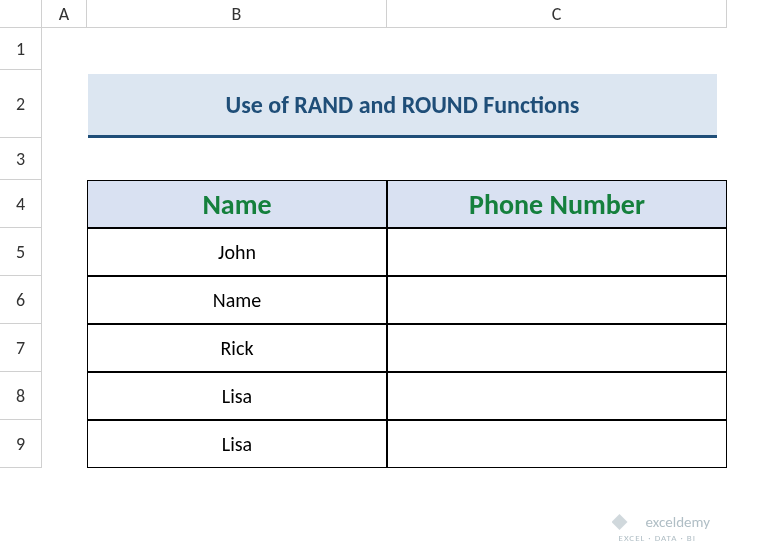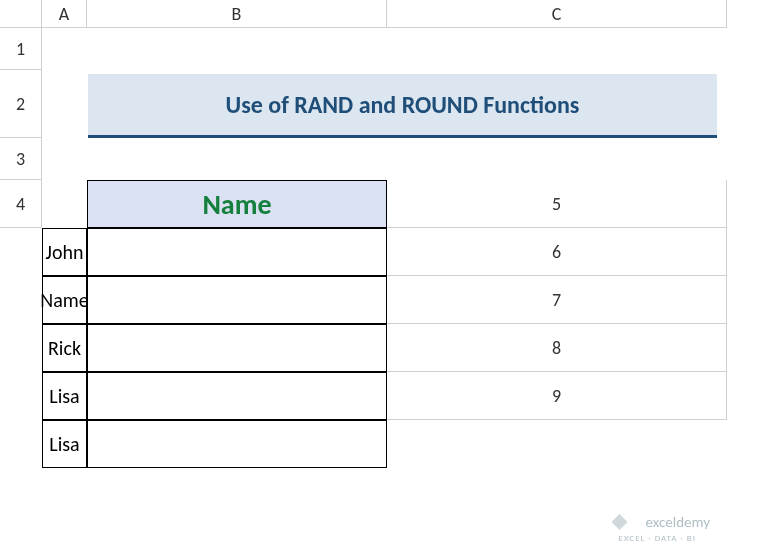--- a/index.html
+++ b/index.html
@@ -142,20 +142,21 @@
   <div class="title-cell">Use of RAND and ROUND Functions</div>
 
   <div class="row-header">3</div>
   <div class="cell blank-a"></div>
   <div class="cell"></div>
   <div class="cell"></div>
 
   <div class="row-header">4</div>
   <div class="cell blank-a"></div>
   <div class="table-header">Name</div>
+  <div class="table-header">Phone Number</div>
 
   <div class="row-header">5</div>
   <div class="cell blank-a"></div>
   <div class="table-cell">John</div>
   <div class="table-cell"></div>
 
   <div class="row-header">6</div>
   <div class="cell blank-a"></div>
   <div class="table-cell">Name</div>
   <div class="table-cell"></div>

